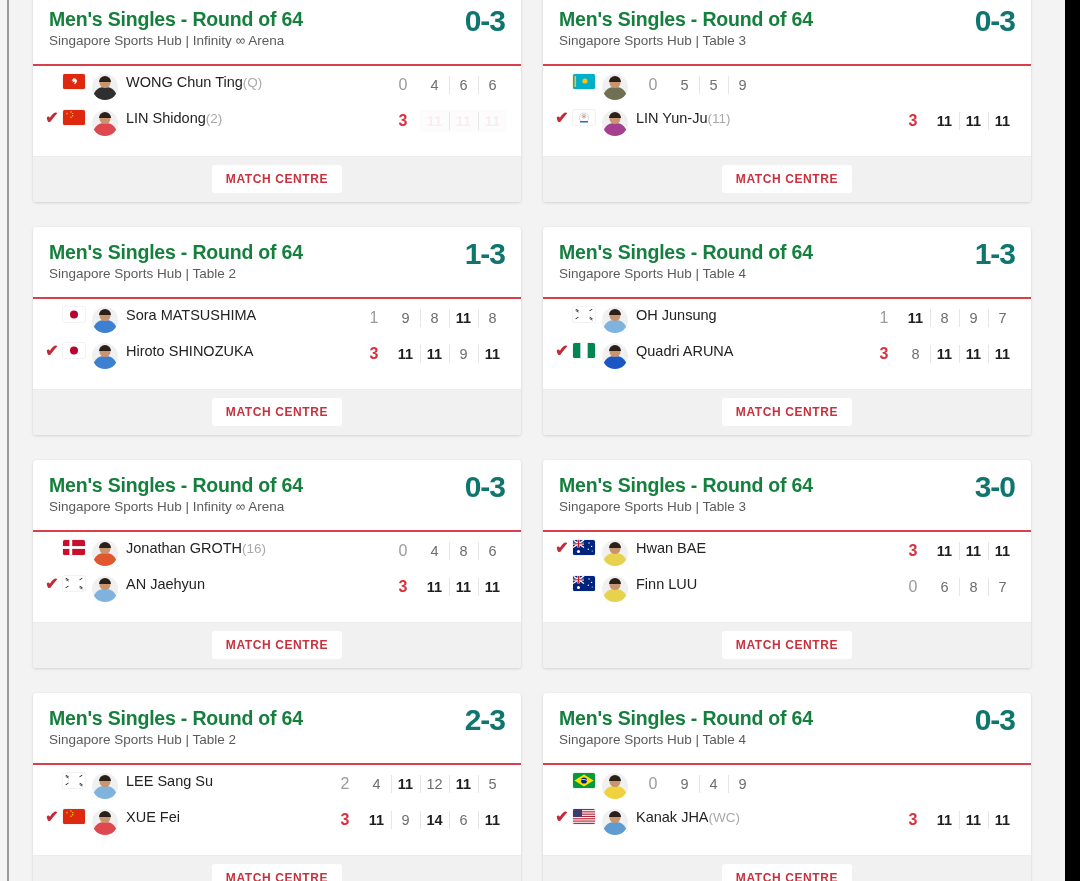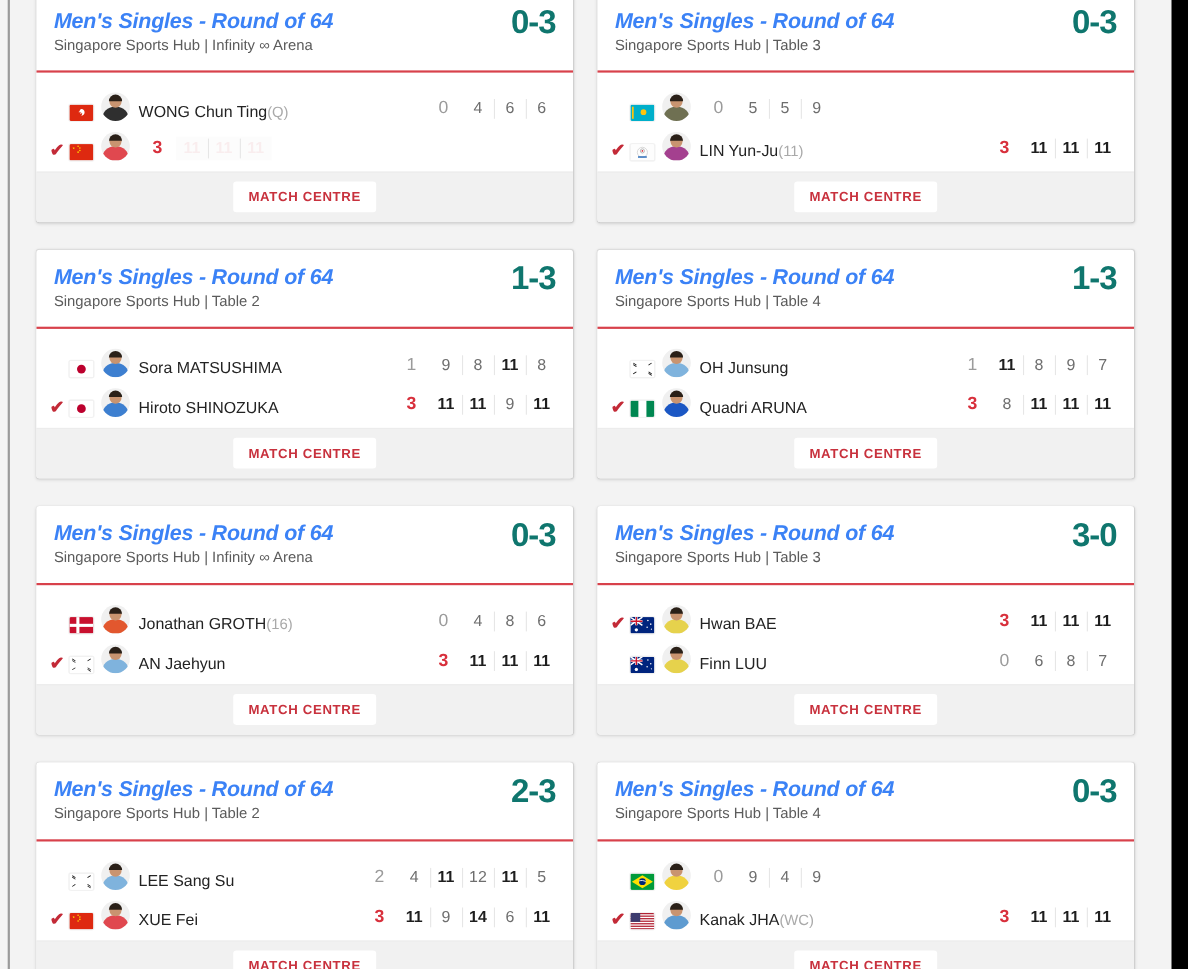--- a/index.html
+++ b/index.html
@@ -60,25 +60,24 @@
 
   .card-head {
     position: relative;
     padding: 14px 16px 12px 16px;
     border-bottom: 2px solid #d8414b;
     min-height: 72px;
   }
   .card-title {
     font-size: 19.5px;
     font-weight: bold;
-    color: #3b82f6;
+    color: #15803d;
     letter-spacing: -0.2px;
     line-height: 1.15;
     margin: 0 0 3px 0;
-    font-style: italic;
   }
   .card-sub {
     font-size: 13.5px;
     color: #5b5b5b;
     line-height: 1.2;
     margin: 0;
   }
   .card-score {
     position: absolute;
     right: 16px;
@@ -90,21 +89,21 @@
     line-height: 1;
   }
 
   .card-body {
     padding: 8px 0 10px 0;
     background: #fff;
   }
 
   .prow {
     display: flex;
-    align-items: flex-end;
+    align-items: flex-start;
     height: 36px;
     padding-left: 8px;
   }
 
   .tick {
     width: 22px;
     flex: 0 0 22px;
     text-align: center;
     color: #c32a37;
     font-size: 16px;
@@ -263,20 +262,21 @@
                   <circle cx="9.6" cy="3.6" r="0.7" fill="#ffde00"></circle>
                   <circle cx="9.6" cy="5.8" r="0.7" fill="#ffde00"></circle>
                   <circle cx="8" cy="7.3" r="0.7" fill="#ffde00"></circle>
                 </svg>
               </div>
               <div class="avatar">
                 <div class="body" style="background: rgb(224, 72, 79);"></div>
                 <div class="head"></div>
                 <div class="hair"></div>
               </div>
+              <div class="pname"><span>LIN Shidong</span><span class="pseed">(2)</span></div>
               <div class="sets">
                 <div class="games-total win">3</div>
                 <div class="setcell ghost">11</div>
                 <div class="setcell ghost">11</div>
                 <div class="setcell ghost">11</div>
               </div>
             </div>
           </div>
           <div class="card-foot"><button class="mc-btn">MATCH CENTRE</button></div>
         </div>

